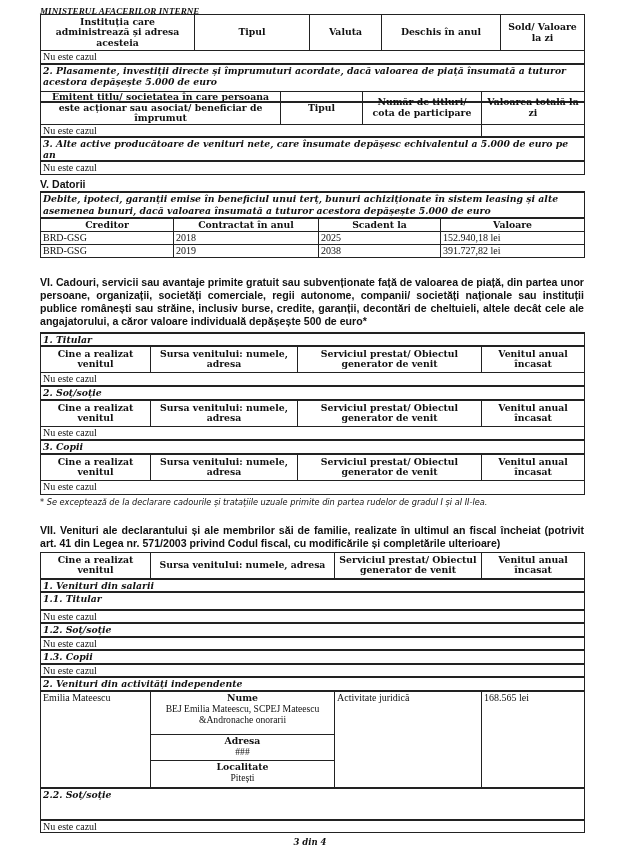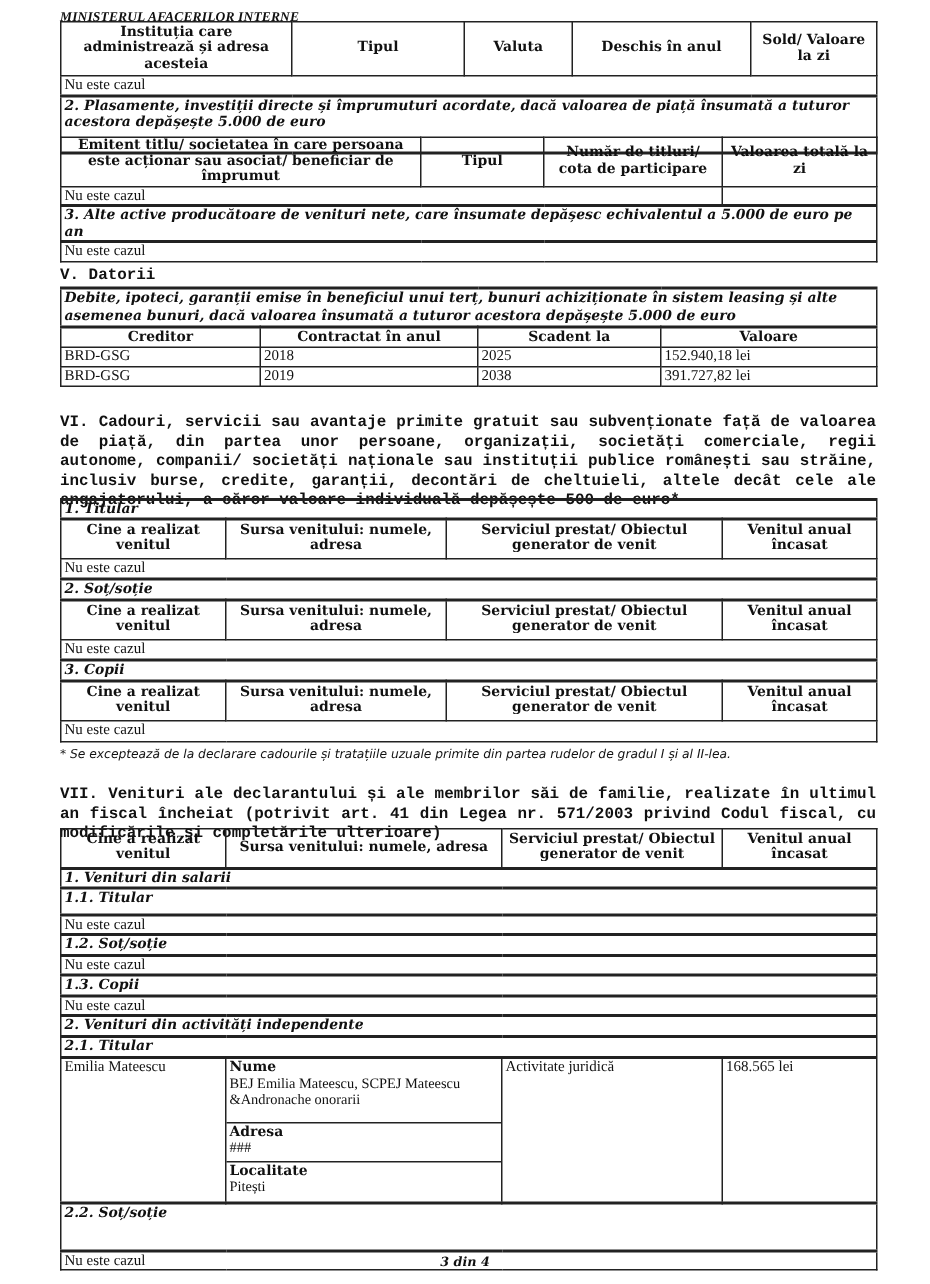--- a/index.html
+++ b/index.html
@@ -7,27 +7,27 @@
          font-family:"DejaVu Serif", "Liberation Serif", serif; color:#111; }
   .hdr { position:absolute; left:40px; top:6px; font-family:"Liberation Serif", serif;
          font-weight:bold; font-style:italic; font-size:9px; letter-spacing:0.1px; }
   table { border-collapse:collapse; width:544px; table-layout:fixed; }
   td, th { border:1px solid #222; padding:0 2px; vertical-align:top; }
   th { font-family:"DejaVu Serif", serif; font-weight:bold; font-size:9.3px; line-height:10.5px;
        text-align:center; vertical-align:middle; }
   td.val { font-family:"Liberation Serif", serif; font-size:10px; line-height:11px; }
   td.sec { font-family:"DejaVu Serif", serif; font-weight:bold; font-style:italic;
            font-size:9.3px; line-height:11px; border-bottom:2px solid #222; border-top:2px solid #222; }
-  .sect-title { font-family:Liberation Mono, monospace; font-weight:bold; font-size:10.6px; line-height:13px; }
+  .sect-title { font-family:Liberation Sans, sans-serif; font-weight:bold; font-size:10.6px; line-height:13px; }
   .note { font-family:"DejaVu Sans", sans-serif; font-style:italic; font-size:8.2px; }
   .footer { position:absolute; left:0; width:620px; top:837px; text-align:center;
             font-family:"DejaVu Serif", serif; font-weight:bold; font-style:italic; font-size:8.5px; }
   .lbl { font-family:"DejaVu Serif", serif; font-weight:bold; font-size:9.3px; }
   .nested { width:100%; border-collapse:collapse; }
-  .nested td { border:none; border-bottom:1px solid #222; padding:0 2px; font-family:"Liberation Serif", serif; font-size:9.6px; line-height:11px; }
+  .nested td { border:none; border-bottom:1px solid #222; padding:0 2px; font-family:"Liberation Serif", serif; font-size:9.6px; line-height:11px;text-align:center; }
   .nested tr:last-child td { border-bottom:none; }
 </style>
 </head>
 <body>
 
 <div class="hdr">MINISTERUL AFACERILOR INTERNE</div>
 
 <table style="position:absolute;left:40px;top:14px;">
   <colgroup>
       <col style="width:154px">
@@ -193,23 +193,20 @@
         <td class="val" colspan="4">Nu este cazul</td>
       </tr>
   <tr style="height:14px">
         <td class="sec" colspan="4">1.3. Copii</td>
       </tr>
   <tr style="height:13px">
         <td class="val" colspan="4">Nu este cazul</td>
       </tr>
   <tr style="height:14px">
         <td class="sec" colspan="4">2. Venituri din activități independente</td>
-      </tr>
-  <tr style="height:14px">
-        <td class="sec" colspan="4">2.1. Titular</td>
       </tr>
   <tr style="height:88px">
     <td class="val">Emilia Mateescu</td>
     <td style="padding:0">
       <table class="nested">
         <tbody>
               <tr style="height:43px">
                 <td>
           <div class="lbl">Nume</div>
           <div>BEJ Emilia Mateescu, SCPEJ Mateescu &amp;Andronache onorarii</div>

